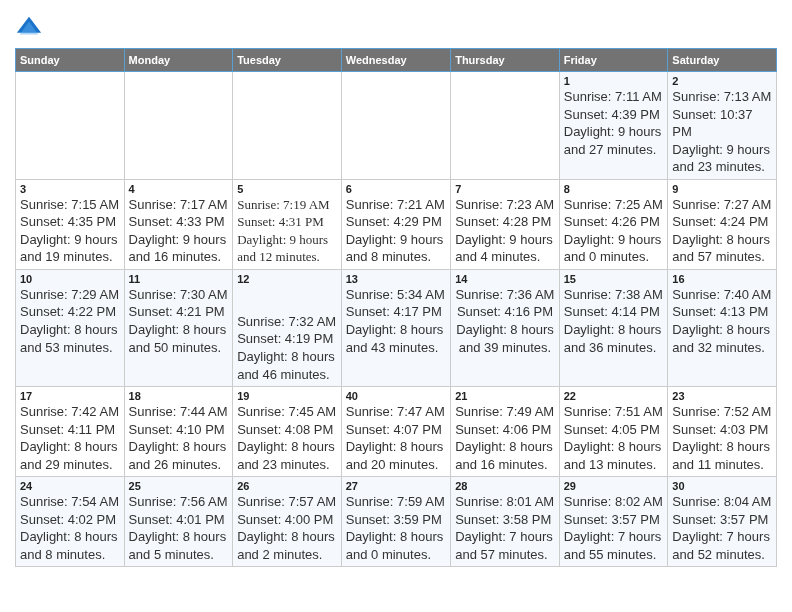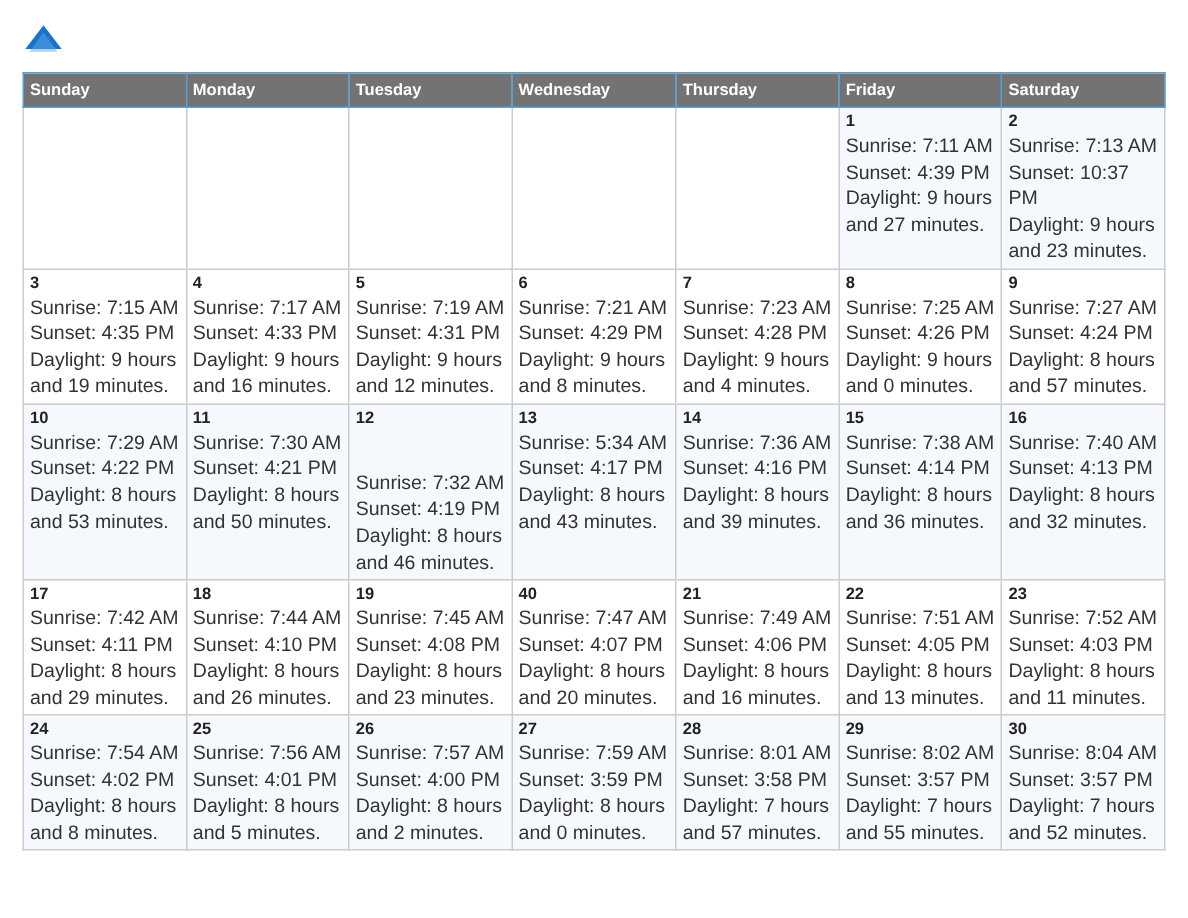--- a/index.html
+++ b/index.html
@@ -164,21 +164,21 @@
           </td>
           <td>
             <span class="day-number">4</span>
             <div class="day-info" style="white-space: pre-line;">Sunrise: 7:17 AM
 Sunset: 4:33 PM
 Daylight: 9 hours
 and 16 minutes.</div>
           </td>
           <td>
             <span class="day-number">5</span>
-            <div class="day-info" style="white-space: pre-line;">Sunrise: 7:19 AM
+            <div class="day-info" style="white-space: pre-line; font-family: Liberation Serif, serif;">Sunrise: 7:19 AM
 Sunset: 4:31 PM
 Daylight: 9 hours
 and 12 minutes.</div>
           </td>
           <td>
             <span class="day-number">6</span>
             <div class="day-info" style="white-space: pre-line;">Sunrise: 7:21 AM
 Sunset: 4:29 PM
 Daylight: 9 hours
 and 8 minutes.</div>
@@ -229,21 +229,21 @@
           </td>
           <td>
             <span class="day-number">13</span>
             <div class="day-info" style="white-space: pre-line;">Sunrise: 5:34 AM
 Sunset: 4:17 PM
 Daylight: 8 hours
 and 43 minutes.</div>
           </td>
           <td>
             <span class="day-number">14</span>
-            <div class="day-info" style="white-space: pre-line;">Sunrise: 7:36 AM
+            <div class="day-info" style="white-space: pre-line; text-align: center;">Sunrise: 7:36 AM
 Sunset: 4:16 PM
 Daylight: 8 hours
 and 39 minutes.</div>
           </td>
           <td>
             <span class="day-number">15</span>
             <div class="day-info" style="white-space: pre-line;">Sunrise: 7:38 AM
 Sunset: 4:14 PM
 Daylight: 8 hours
 and 36 minutes.</div>

